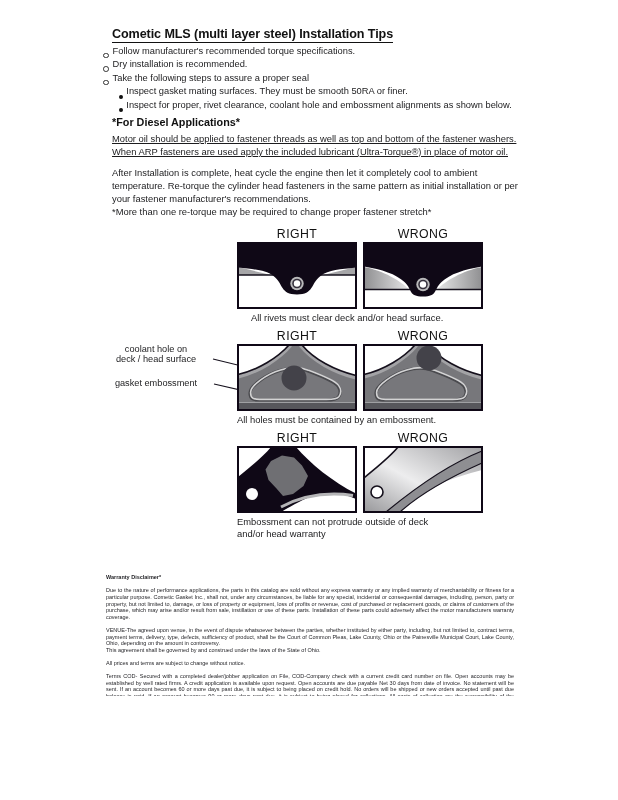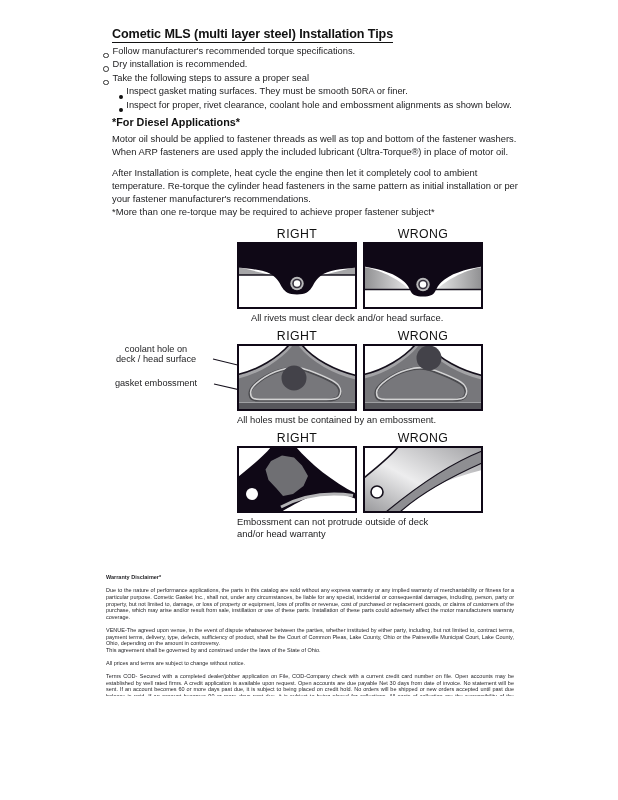--- a/index.html
+++ b/index.html
@@ -21,21 +21,21 @@
     margin:4.2px 4px 0 0; flex:0 0 auto;
   }
   .sub { margin-left:16px; }
   .f-marker {
     width:3.8px; height:3.8px; background:#111; border-radius:50%;
     margin:4.2px 3.5px 0 0; flex:0 0 auto;
   }
 
   .diesel-head { left:112px; top:116px; font-size:10.8px; font-weight:bold; color:#111; }
   .para { left:112px; width:418px; font-size:9.4px; line-height:13px; }
-  #para1 { top:132px; }
+  #para1 { top:132px;text-decoration:underline; }
   #para2 { top:166px; }
   #note  { top:205px; }
 
   .rw-label { top:0; width:120px; text-align:center; font-size:12.3px; letter-spacing:0.4px; color:#111; }
   .panel { width:120px; height:67px; display:block; }
   .caption { font-size:9.4px; line-height:11.5px; color:#1c1c1e; }
 
   .leader-label { font-size:9.2px; line-height:10.3px; text-align:center; color:#1c1c1e; }
 
   .legal {
@@ -75,21 +75,21 @@
     </div>
     <div class="bullet-row sub">
       <span class="f-marker"></span>
       <span>Inspect for proper, rivet clearance, coolant hole and embossment alignments as shown below.</span>
     </div>
   </div>
 
   <div class="abs diesel-head">*For Diesel Applications*</div>
   <div class="abs para" id="para1">Motor oil should be applied to fastener threads as well as top and bottom of the fastener washers. When ARP fasteners are used apply the included lubricant (Ultra-Torque®) in place of motor oil.</div>
   <div class="abs para" id="para2">After Installation is complete, heat cycle the engine then let it completely cool to ambient temperature. Re-torque the cylinder head fasteners in the same pattern as initial installation or per your fastener manufacturer's recommendations.</div>
-  <div class="abs para" id="note">*More than one re-torque may be required to achieve proper fastener subject*</div>
+  <div class="abs para" id="note">*More than one re-torque may be required to change proper fastener stretch*</div>
 
   <div class="abs rw-label" style="left:237px; top:227px;">RIGHT</div>
   <div class="abs rw-label" style="left:363px; top:227px;">WRONG</div>
 
   <svg class="abs panel" style="left:237px; top:242px;" viewBox="0 0 120 67">
     <rect x="1" y="1" width="118" height="65" fill="#ffffff"></rect>
     <path d="M1,25 L34,33 L1,33 Z" fill="#a6a6a8"></path>
     <path d="M119,25 L86,33 L119,33 Z" fill="#a6a6a8"></path>
     <path d="M1,33 H119" stroke="#15101c" stroke-width="1.4"></path>
     <path d="M1,1 H119 V25.5 C103,27.5 92,27.5 83.5,34 C73.5,41.5 77,52.5 60,52.5 C43,52.5 46.5,41.5 36.5,34 C28,27.5 17,27.5 1,25.5 Z" fill="#0f0816"></path>

